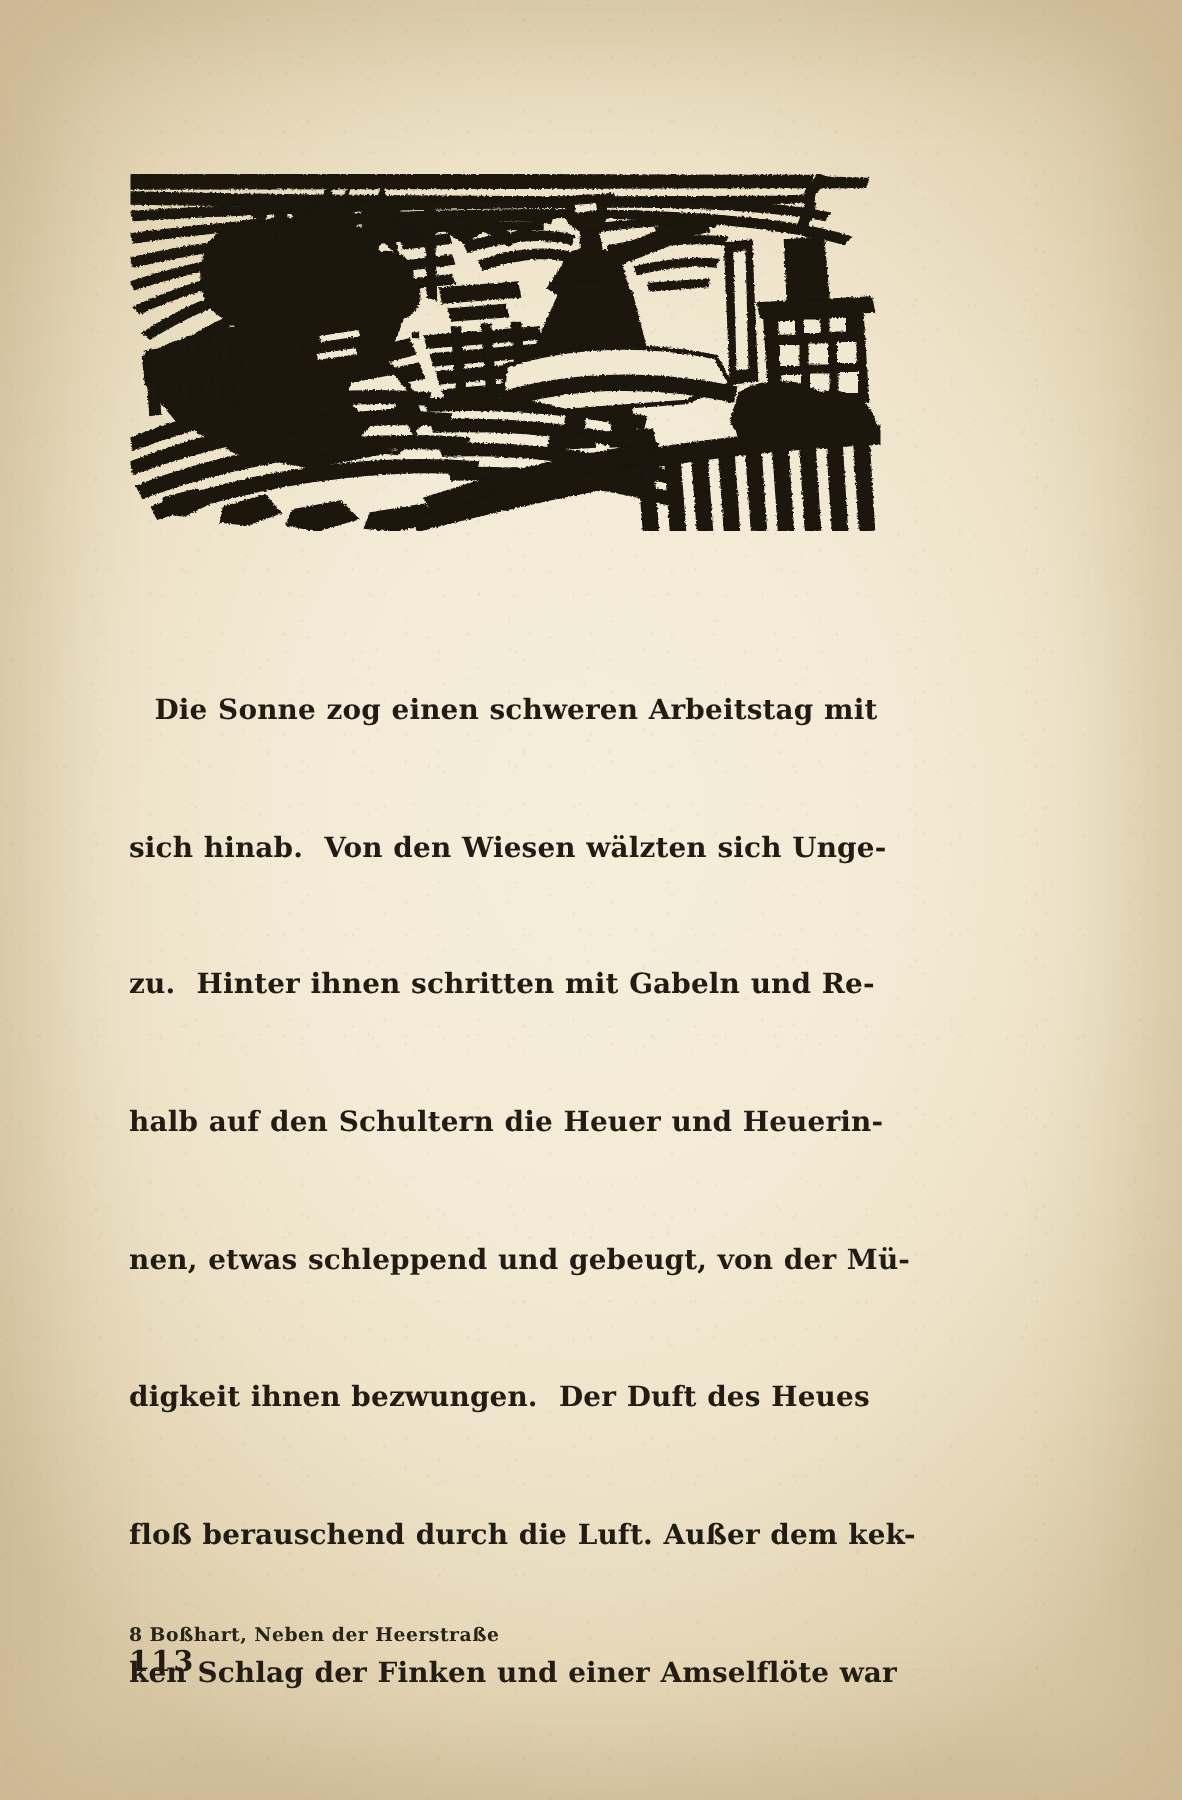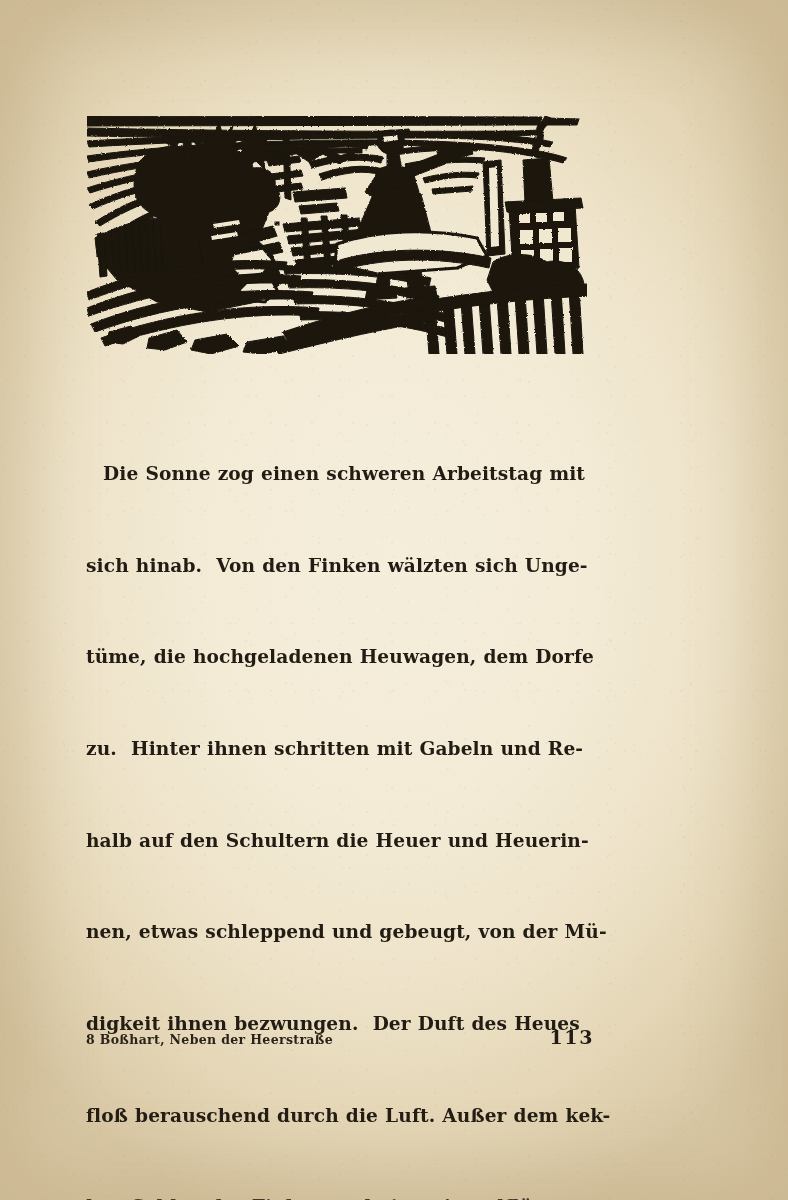--- a/index.html
+++ b/index.html
@@ -83,25 +83,26 @@
     word-spacing: .5px;
     -webkit-font-smoothing: none;
   }
   .line { display: block; white-space: pre; }
   .line-indent { padding-left: 17px; }
 
   
   .page-footer {
     position: absolute;
     left: 86px;
-    top: 1026px;
+    top: 1082px;
     width: 508px;
     display: flex;
     align-items: baseline;
     justify-content: space-between;
+    flex-direction: column;
   }
   .footer-signature {
     font-family: "DejaVu Serif", serif;
     font-size: 12.5px;
     font-weight: 700;
     color: #2a2319;
     letter-spacing: .35px;
   }
   .page-number {
     font-family: "DejaVu Serif", serif;
@@ -305,22 +306,21 @@
         <rect x="188" y="106" width="4" height="3"></rect>
         <rect x="300" y="114" width="4" height="3"></rect>
       </g>
     </svg>
   </div>
 
   <div class="text-column">
 
     <p class="body-paragraph">
       <span class="line line-indent">Die Sonne zog einen schweren Arbeitstag mit</span>
-      <span class="line">sich hinab.  Von den Finken wälzten sich Unge-</span>
-      <span class="line">tüme, die hochgeladenen Heuwagen, dem Dorfe</span>
+      <span class="line">sich hinab.  Von den Wiesen wälzten sich Unge-</span>
       <span class="line">zu.  Hinter ihnen schritten mit Gabeln und Re-</span>
       <span class="line">halb auf den Schultern die Heuer und Heuerin-</span>
       <span class="line">nen, etwas schleppend und gebeugt, von der Mü-</span>
       <span class="line">digkeit ihnen bezwungen.  Der Duft des Heues</span>
       <span class="line">floß berauschend durch die Luft. Außer dem kek-</span>
       <span class="line">ken Schlag der Finken und einer Amselflöte war</span>
       
       
       
       

